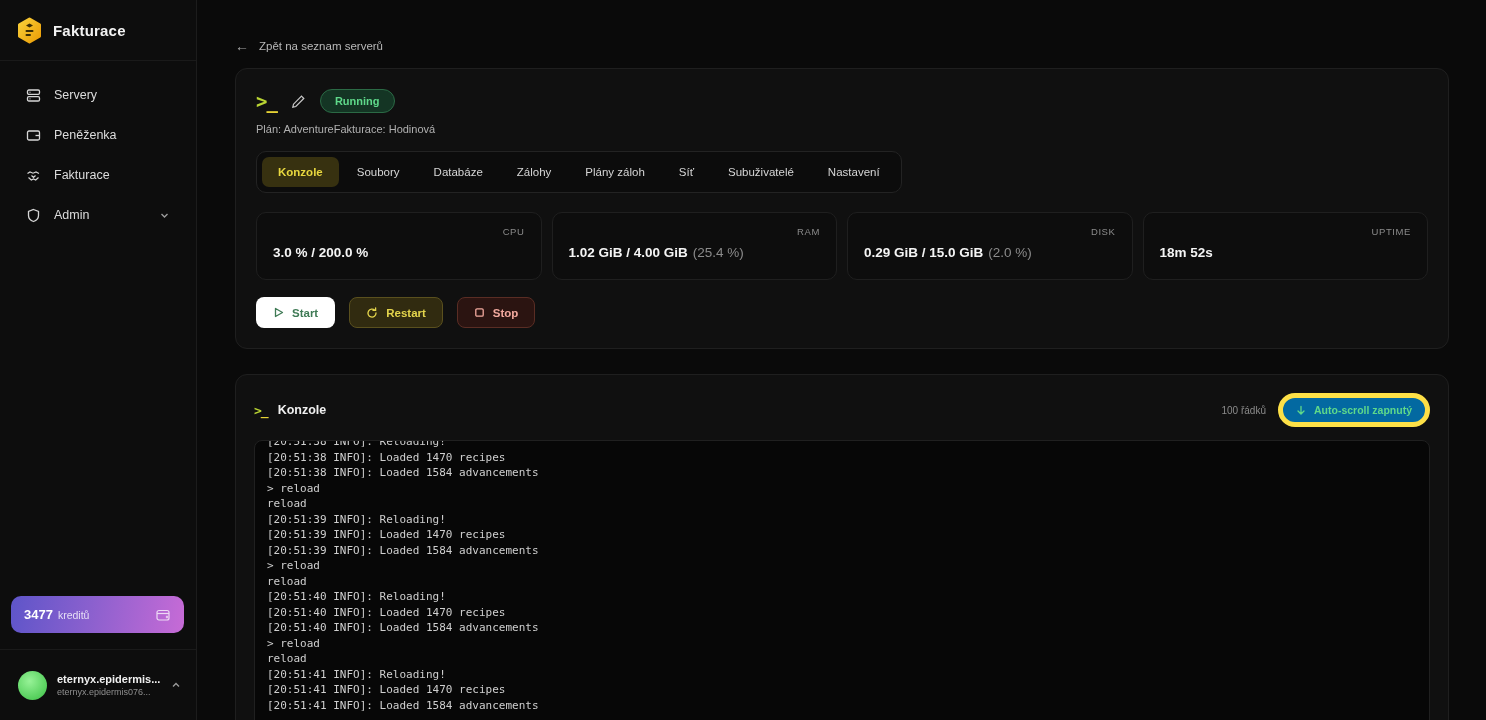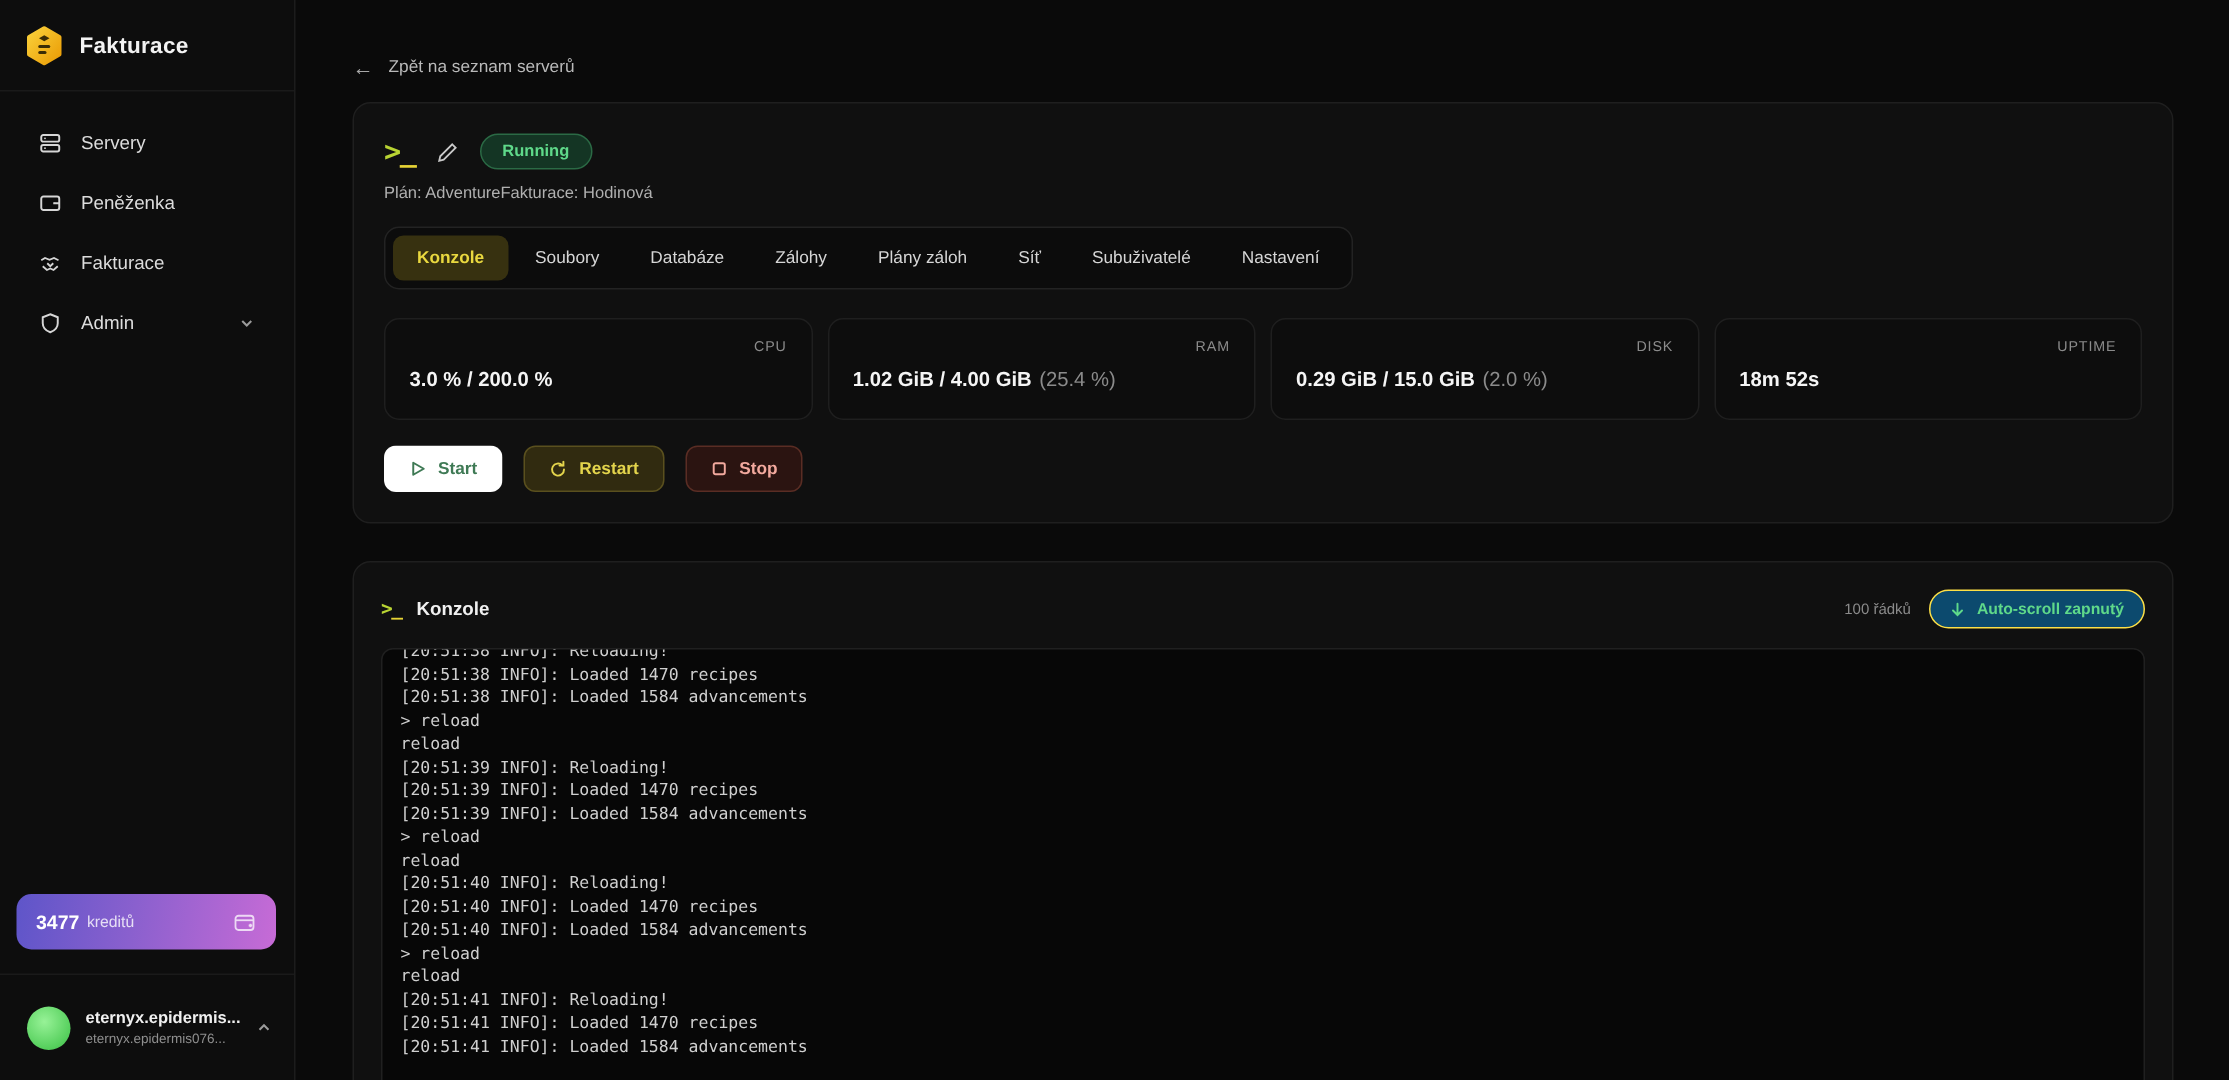--- a/index.html
+++ b/index.html
@@ -106,21 +106,21 @@
   .btn-stop { background:#2b1411; border-color:#5a2d24; color:#f2a99e; }
 
   
   .console-card { margin-top:25px; padding:18px; height:400px; }
   .console-header { display:flex; align-items:center; }
   .console-title { font-size:12.5px; font-weight:700; color:#f0f0f0; margin-left:10px; }
   .console-header .spacer { flex:1; }
   .lines-count { font-size:10px; color:#8b8b8b; margin-right:12px; }
   .autoscroll-btn {
     display:inline-flex; align-items:center; gap:8px;
-    background:#0c4a6e; border:1px solid #fde047; color:#5fd98a;
+    background:#0369a1; border:5px solid #fde047; color:#5fd98a;
     font-size:10.5px; font-weight:600; padding:6px 13px; border-radius:999px; cursor:pointer;
   }
   .console-box {
     margin-top:13px; background:#070707; border:1px solid #202020; border-radius:8px;
     padding:4px 12px; height:320px; overflow:hidden;
   }
   .console-scroll { margin-top:-11px; }
   .console-line {
     font-family:"DejaVu Sans Mono", monospace; font-size:11px; line-height:15.5px;
     color:#cfcfcf; white-space:pre;

